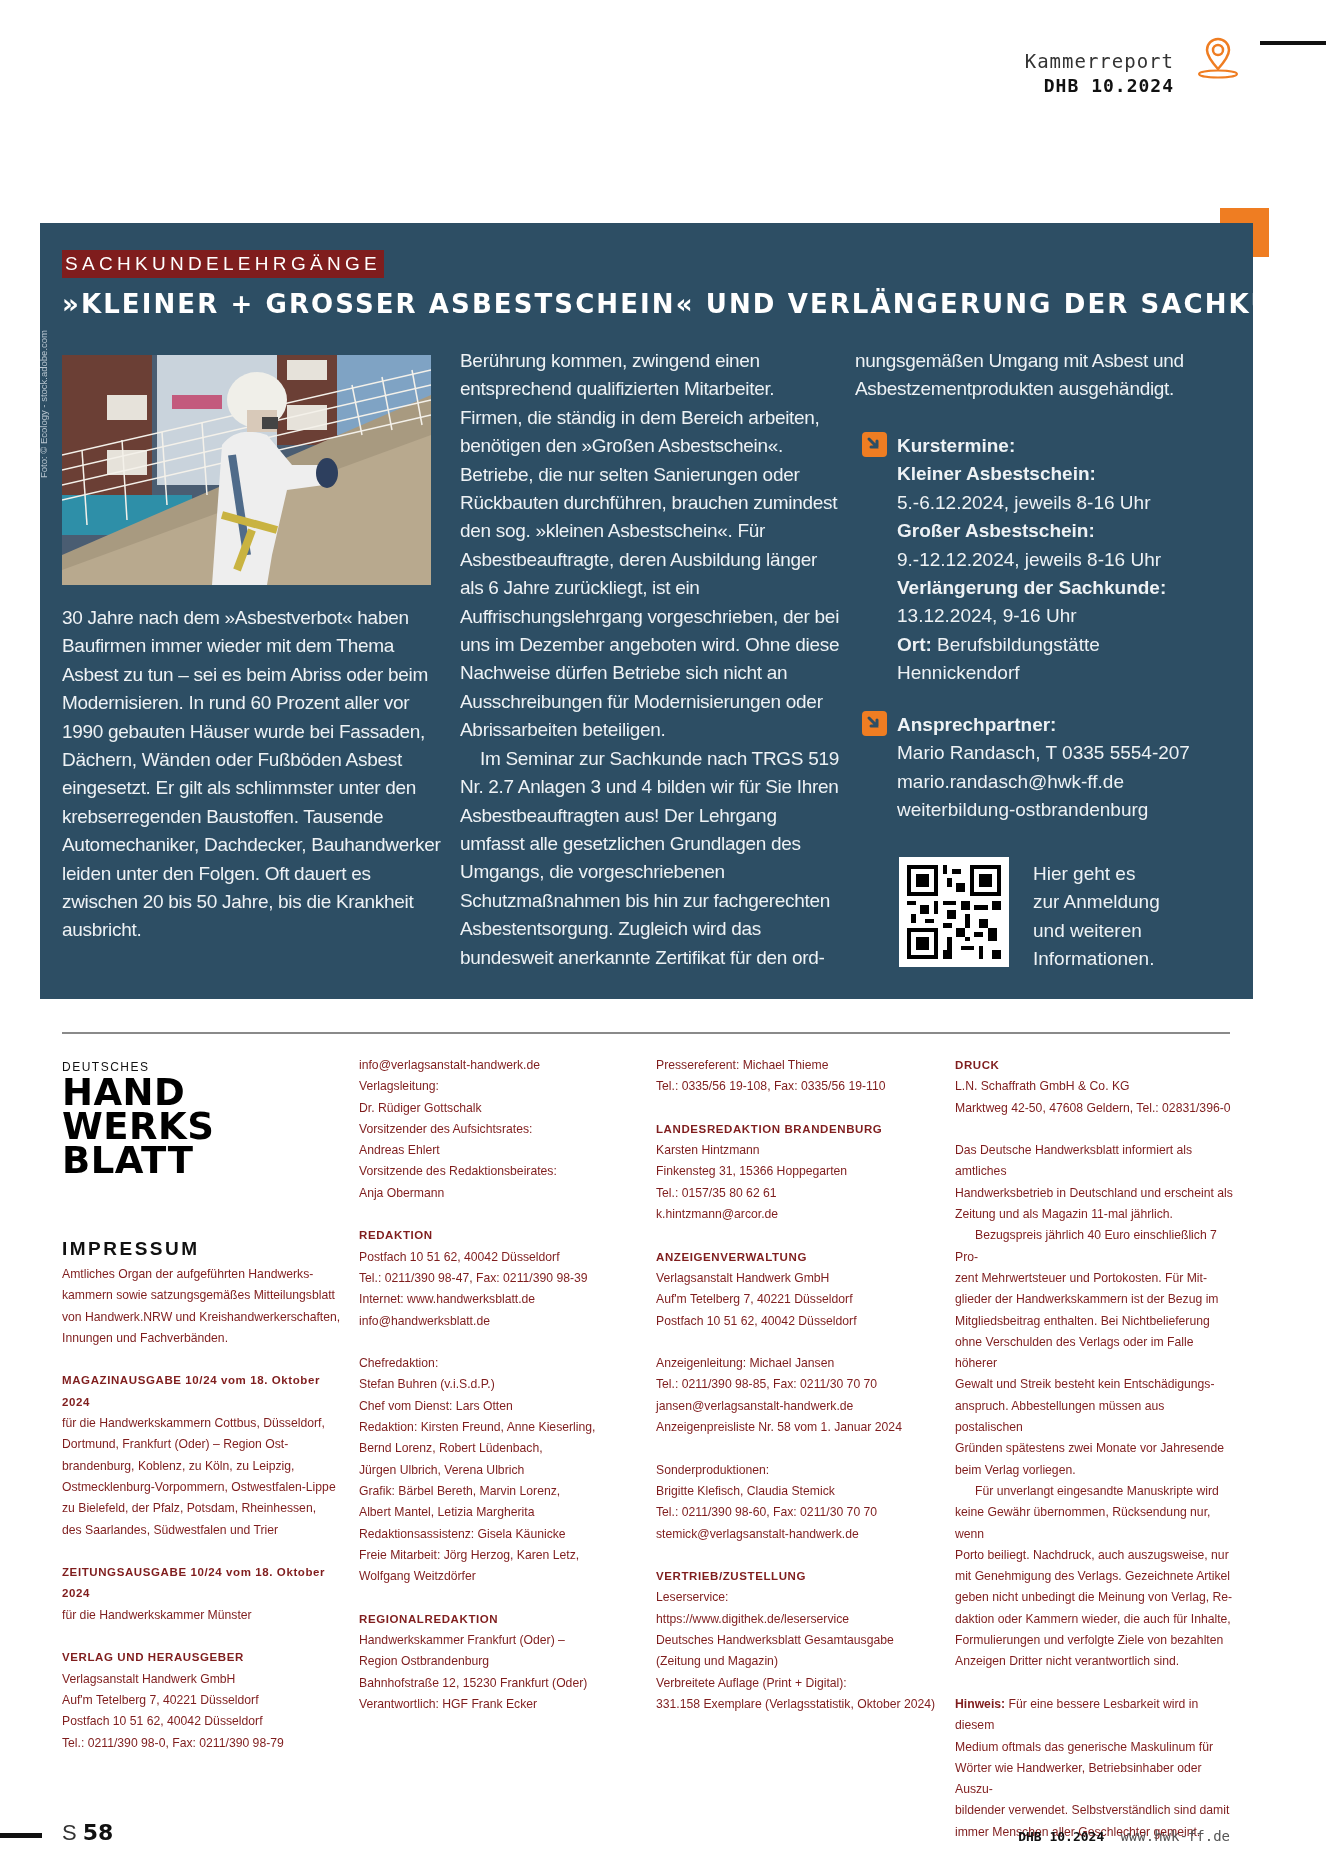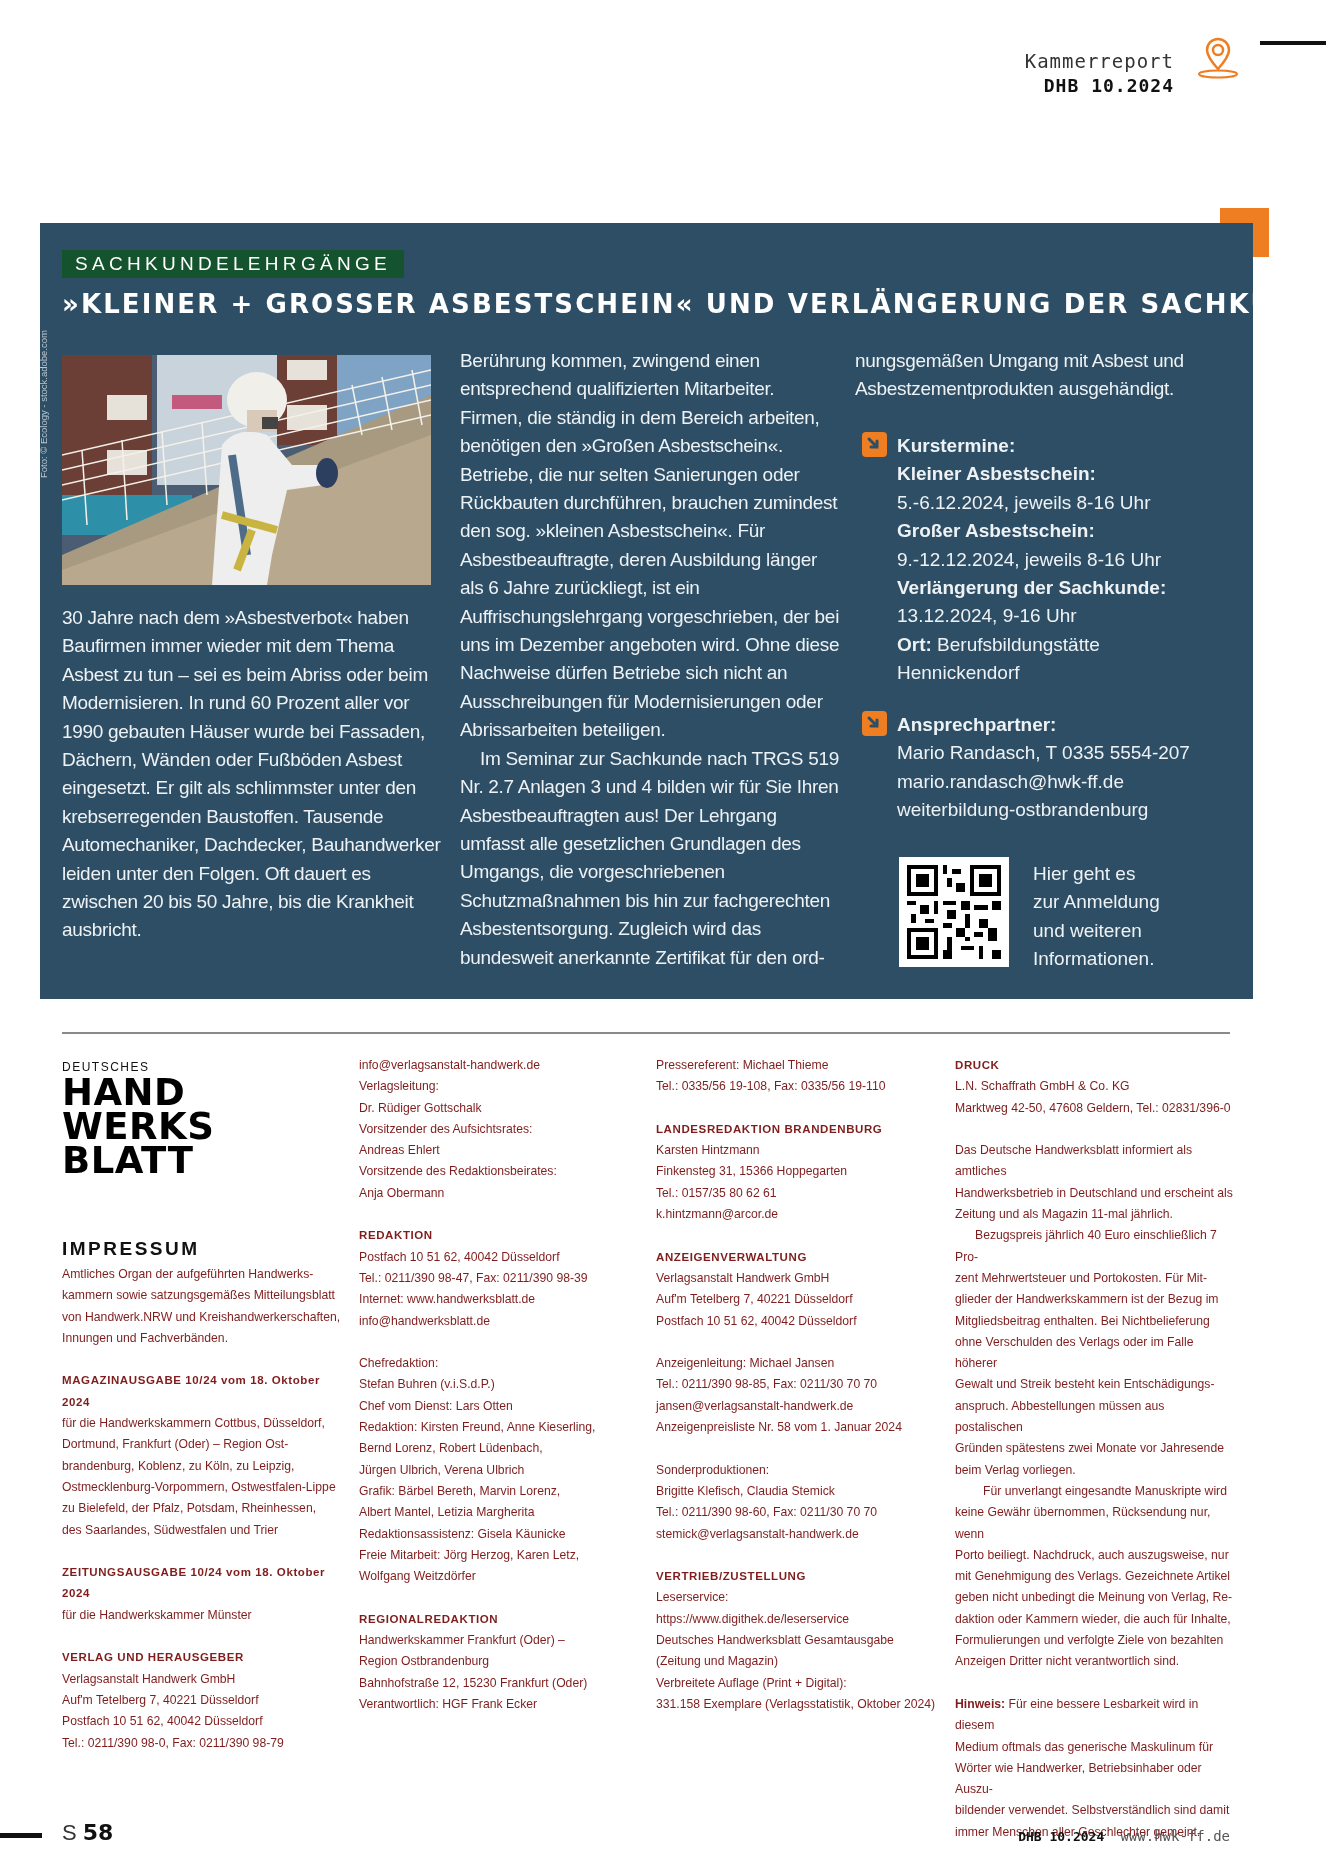--- a/index.html
+++ b/index.html
@@ -11,21 +11,21 @@
   .hdr-kicker { font-family: "DejaVu Sans Mono", monospace; font-size: 19px; letter-spacing: 1px; color: #333; line-height: 26px; }
   .hdr-issue { font-family: "DejaVu Sans Mono", monospace; font-weight: bold; font-size: 18px; letter-spacing: 1px; color: #111; line-height: 24px; }
   .hdr-pin { position: absolute; left: 1196px; top: 36px; width: 44px; height: 44px; }
   .hdr-rule { position: absolute; left: 1260px; top: 41px; width: 66px; height: 4px; background: #111; }
 
   
   .accent-orange { position: absolute; left: 1220px; top: 208px; width: 49px; height: 49px; background: #ef7d22; }
 
   
   .box { position: absolute; left: 40px; top: 223px; width: 1213px; height: 776px; background: #2d4e64; }
-  .kicker { position: absolute; left: 62px; top: 250px; height: 28px; background: #14532d; color: #fff; font-family: "Liberation Sans Narrow", "Liberation Sans", sans-serif; font-size: 19px; letter-spacing: 4.3px; line-height: 28px; padding: 0 13px; }
+  .kicker { position: absolute; left: 62px; top: 250px; height: 28px; background: #7f1d1d; color: #fff; font-family: "Liberation Sans Narrow", "Liberation Sans", sans-serif; font-size: 19px; letter-spacing: 4.3px; line-height: 28px; padding: 0 3px; }
   .headline { position: absolute; left: 62px; top: 289px; color: #fff; font-family: "DejaVu Sans", sans-serif; font-weight: bold; font-size: 26px; letter-spacing: 2.1px; white-space: nowrap; }
 
   .photo { position: absolute; left: 62px; top: 355px; width: 369px; height: 230px; overflow: hidden; }
   .photo-credit { position: absolute; left: 38px; top: 478px; transform: rotate(-90deg); transform-origin: left top; color: #b9c6d0; font-size: 9.5px; white-space: nowrap; width: 150px; }
 
   .col { position: absolute; color: #eef2f5; font-family: "Liberation Sans", sans-serif; font-size: 19px; line-height: 28.4px; letter-spacing: -0.3px; }
   .col p { margin: 0; }
   .ind { text-indent: 20px; }
   .c1 { left: 62px; top: 604px; width: 380px; }
   .c2 { left: 460px; top: 347px; width: 380px; }
@@ -328,21 +328,21 @@
     <div>Zeitung und als Magazin 11-mal jährlich.</div>
     <div style="text-indent: 20px;">Bezugspreis jährlich 40 Euro einschließlich 7 Pro-</div>
     <div>zent Mehrwertsteuer und Portokosten. Für Mit-</div>
     <div>glieder der Handwerkskammern ist der Bezug im</div>
     <div>Mitgliedsbeitrag enthalten. Bei Nichtbelieferung</div>
     <div>ohne Verschulden des Verlags oder im Falle höherer</div>
     <div>Gewalt und Streik besteht kein Entschädigungs-</div>
     <div>anspruch. Abbestellungen müssen aus postalischen</div>
     <div>Gründen spätestens zwei Monate vor Jahresende</div>
     <div>beim Verlag vorliegen.</div>
-    <div style="text-indent: 20px; text-align: center;">Für unverlangt eingesandte Manuskripte wird</div>
+    <div style="text-indent: 20px;">Für unverlangt eingesandte Manuskripte wird</div>
     <div>keine Gewähr übernommen, Rücksendung nur, wenn</div>
     <div>Porto beiliegt. Nachdruck, auch auszugsweise, nur</div>
     <div>mit Genehmigung des Verlags. Gezeichnete Artikel</div>
     <div>geben nicht unbedingt die Meinung von Verlag, Re-</div>
     <div>daktion oder Kammern wieder, die auch für Inhalte,</div>
     <div>Formulierungen und verfolgte Ziele von bezahlten</div>
     <div>Anzeigen Dritter nicht verantwortlich sind.</div>
     <div class="sp"></div>
     <div><b>Hinweis:</b> Für eine bessere Lesbarkeit wird in diesem</div>
     <div>Medium oftmals das generische Maskulinum für</div>

